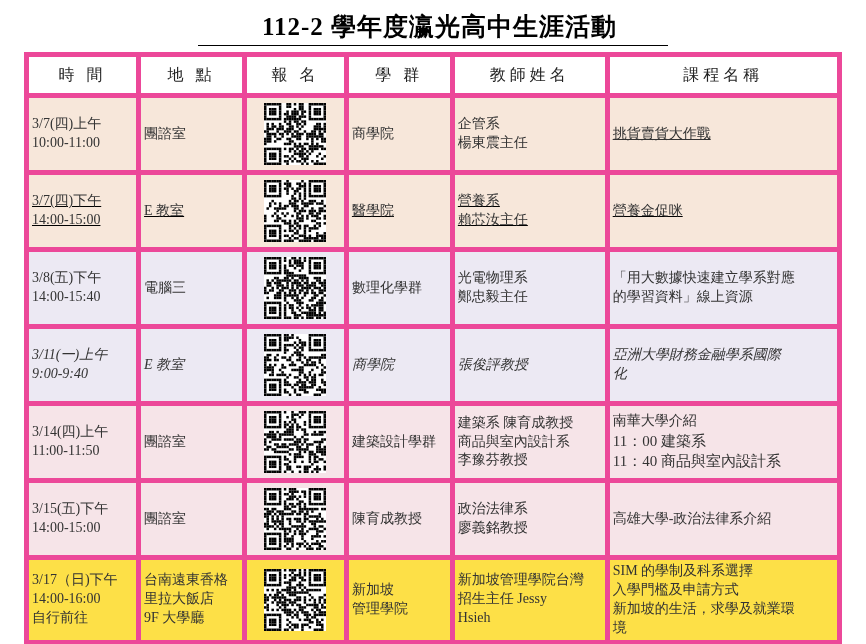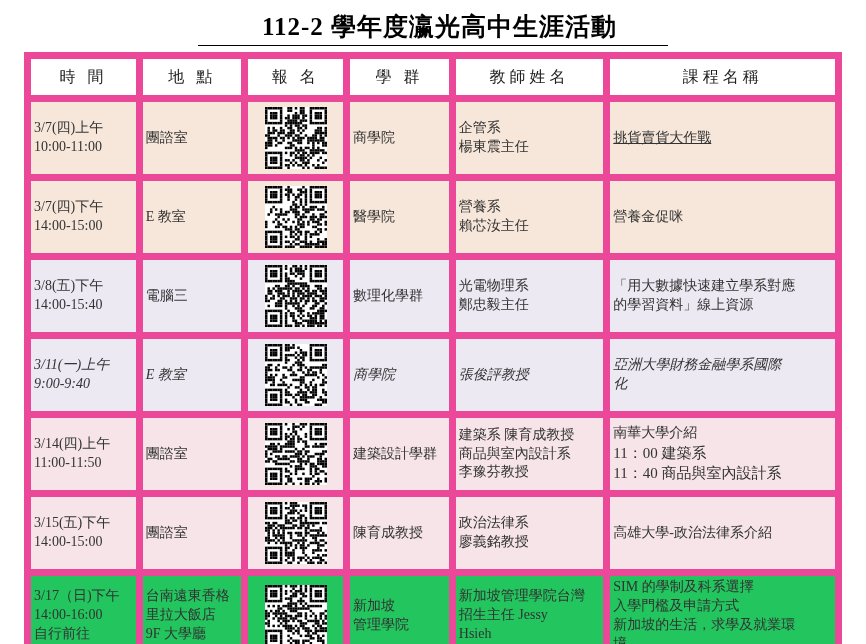--- a/index.html
+++ b/index.html
@@ -40,21 +40,21 @@
     padding-top: 3px;
     color: #000;
   }
   table.sched {
     border-collapse: collapse;
     margin: 6px auto 0 auto;
     width: 818px;
     table-layout: fixed;
   }
   table.sched th, table.sched td {
-    border: 7px solid #ec4899;
+    border: 5px solid #ec4899;
     vertical-align: middle;
     color: #333;
     font-size: 14px;
     line-height: 1.35;
     padding: 2px 3px;
   }
   table.sched th {
     font-size: 16px;
     font-weight: normal;
     letter-spacing: 4px;
@@ -467,21 +467,21 @@
               <div>企管系</div>
               <div>楊東震主任</div>
             </div>
           </td>
           <td>
             <div class="cell-lines course-underline">
               <div>挑貨賣貨大作戰</div>
             </div>
           </td>
         </tr>
-        <tr style="background: rgb(247, 231, 218);">
+        <tr style="background: rgb(247, 231, 218); text-decoration: underline;">
           <td>
             <div class="cell-lines">
               <div>3/7(四)下午</div>
               <div>14:00-15:00</div>
             </div>
           </td>
           <td>
             <div class="cell-lines">
               <div>E 教室</div>
             </div>
@@ -2231,21 +2231,21 @@
               <div>政治法律系</div>
               <div>廖義銘教授</div>
             </div>
           </td>
           <td>
             <div class="cell-lines">
               <div>高雄大學-政治法律系介紹</div>
             </div>
           </td>
         </tr>
-        <tr style="background: #22c55e;">
+        <tr style="background: #fde047;">
           <td>
             <div class="cell-lines">
               <div>3/17（日)下午</div>
               <div>14:00-16:00</div>
               <div>自行前往</div>
             </div>
           </td>
           <td>
             <div class="cell-lines">
               <div>台南遠東香格</div>

